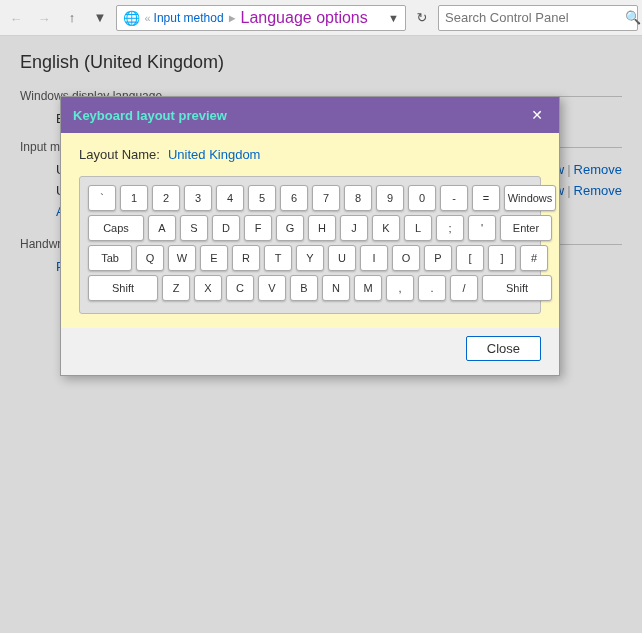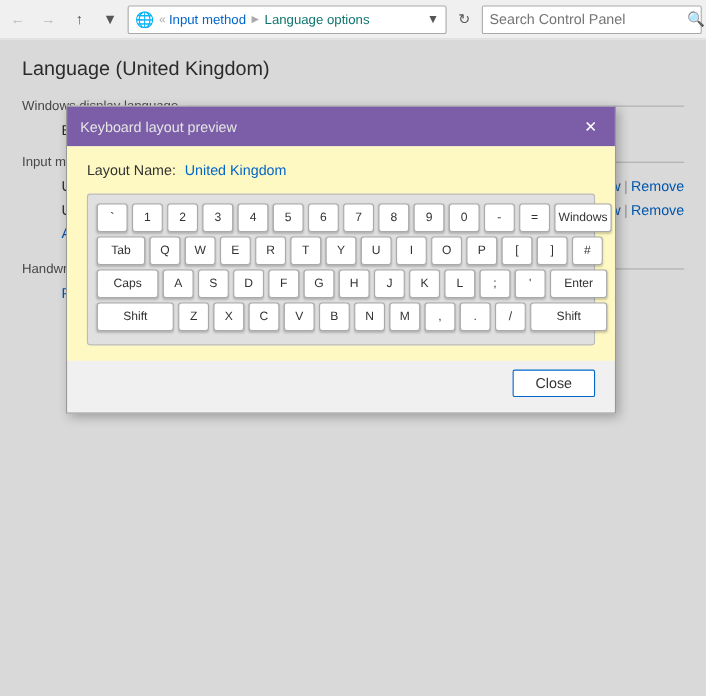--- a/index.html
+++ b/index.html
@@ -206,23 +206,23 @@
     .modal-header {
       background: #7b5ea7;
       padding: 8px 12px;
       display: flex;
       align-items: center;
       justify-content: space-between;
       height: 36px;
     }
 
     .modal-title {
-      color: #e5e5e5;
-      font-size: 13px;
-      font-weight: 400;
+      color: #5eead4;
+      font-size: 13px;
+      font-weight: 700;
     }
 
     .modal-close-btn {
       width: 20px;
       height: 20px;
       background: transparent;
       border: none;
       color: white;
       font-size: 14px;
       cursor: pointer;
@@ -315,36 +315,36 @@
   <button class="nav-btn">↑</button>
   <button class="nav-btn">▼</button>
 
   <div class="address-bar">
 
     <span style="color:#3a7bd5;font-size:14px;">🌐</span>
     <span class="address-text">
       <span style="color:#aaa;font-size:11px;">«</span>
       <span class="link" style="color:#0066cc;font-size:12px;">Input method</span>
       <span class="address-sep">►</span>
-      <span style="font-size:12px;color:#0f766e;">Language options</span>
+      <span style="font-size:16px;color:#a21caf;">Language options</span>
     </span>
     <span class="address-dropdown">▼</span>
   </div>
 
   <button class="refresh-btn">↻</button>
 
   <div class="search-bar">
     <input class="search-input" type="text" placeholder="Search Control Panel" style="">
     <button class="search-icon-btn">🔍</button>
   </div>
 </div>
 
 <div class="main-content">
 
-  <h1 class="page-title">Language (United Kingdom)</h1>
+  <h1 class="page-title">English (United Kingdom)</h1>
 
   <div class="section">
     <div class="section-header">
       <span class="section-label">Windows display language</span>
       <div class="section-line"></div>
     </div>
     <div class="section-content">
       <div class="enabled-text">Enabled</div>
     </div>
   </div>
@@ -408,50 +408,50 @@
             <div class="key">7</div>
             <div class="key">8</div>
             <div class="key">9</div>
             <div class="key">0</div>
             <div class="key">-</div>
             <div class="key">=</div>
             <div class="key wide-backsp">Windows</div>
           </div>
 
           <div class="key-row">
+            <div class="key wide-caps">Caps</div>
+            <div class="key">A</div>
+            <div class="key">S</div>
+            <div class="key">D</div>
+            <div class="key">F</div>
+            <div class="key">G</div>
+            <div class="key">H</div>
+            <div class="key">J</div>
+            <div class="key">K</div>
+            <div class="key">L</div>
+            <div class="key">;</div>
+            <div class="key">'</div>
+            <div class="key wide-enter">Enter</div>
+          </div>
+
+          <div class="key-row">
             <div class="key wide-tab">Tab</div>
             <div class="key">Q</div>
             <div class="key">W</div>
             <div class="key">E</div>
             <div class="key">R</div>
             <div class="key">T</div>
             <div class="key">Y</div>
             <div class="key">U</div>
             <div class="key">I</div>
             <div class="key">O</div>
             <div class="key">P</div>
             <div class="key">[</div>
             <div class="key">]</div>
             <div class="key">#</div>
-          </div>
-
-          <div class="key-row">
-            <div class="key wide-caps">Caps</div>
-            <div class="key">A</div>
-            <div class="key">S</div>
-            <div class="key">D</div>
-            <div class="key">F</div>
-            <div class="key">G</div>
-            <div class="key">H</div>
-            <div class="key">J</div>
-            <div class="key">K</div>
-            <div class="key">L</div>
-            <div class="key">;</div>
-            <div class="key">'</div>
-            <div class="key wide-enter">Enter</div>
           </div>
 
           <div class="key-row">
             <div class="key wide-shift-l">Shift</div>
             <div class="key">Z</div>
             <div class="key">X</div>
             <div class="key">C</div>
             <div class="key">V</div>
             <div class="key">B</div>
             <div class="key">N</div>

